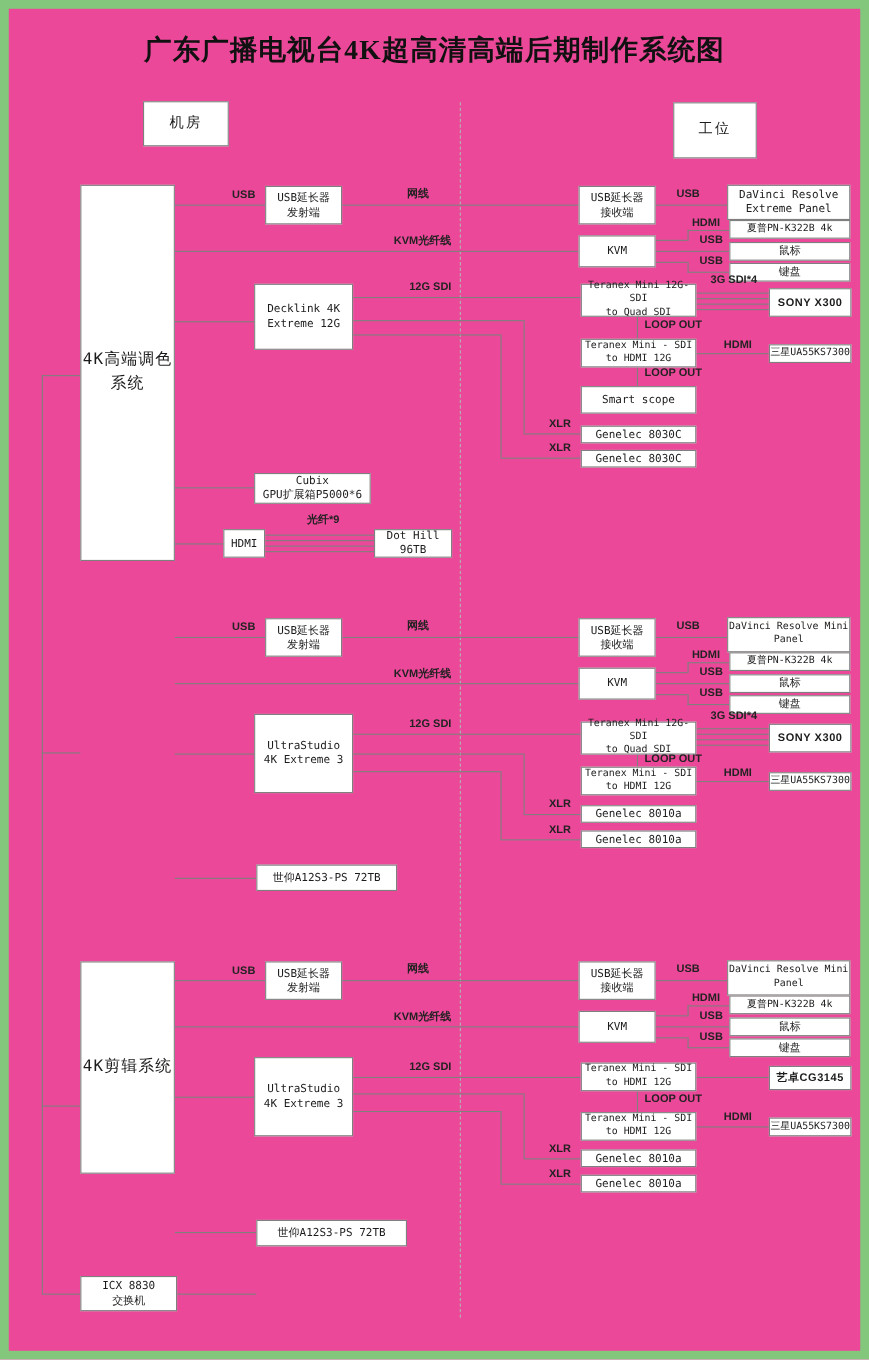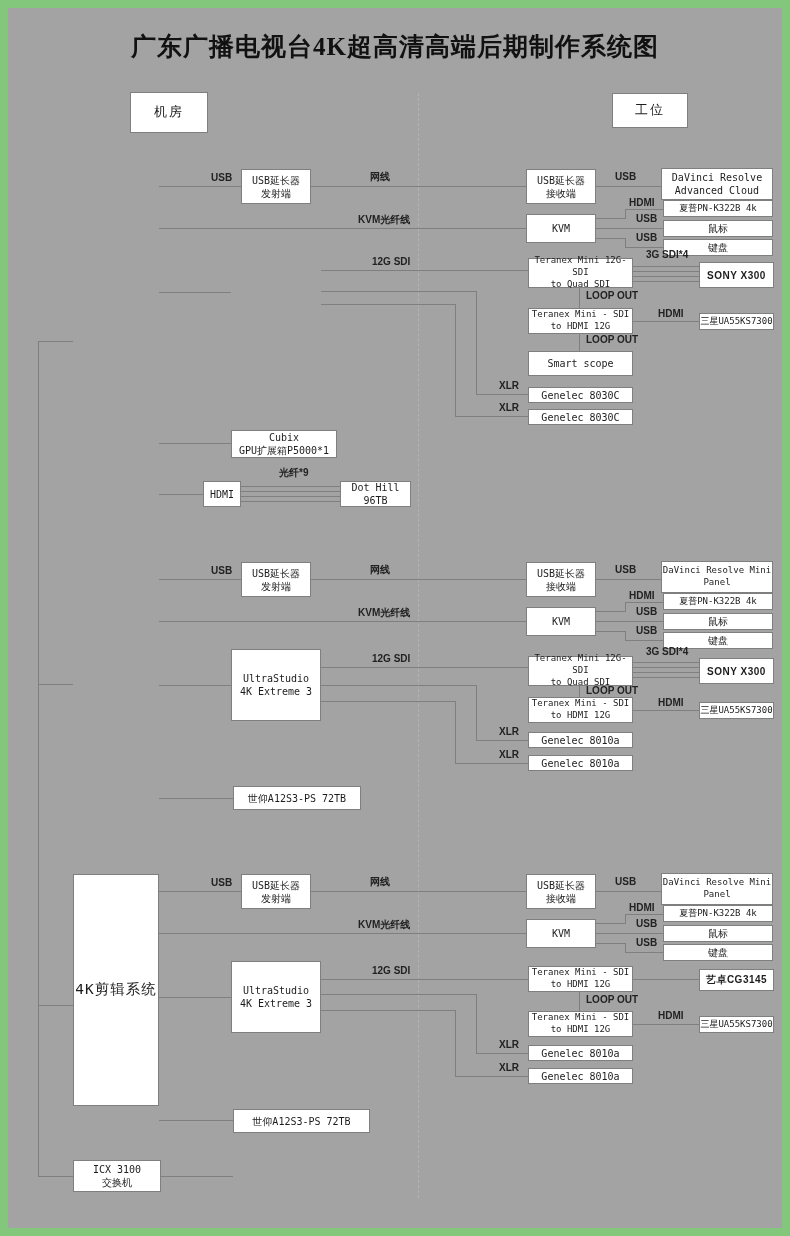--- a/index.html
+++ b/index.html
@@ -1,16 +1,16 @@
 <!DOCTYPE html>
 <html><head>
 <meta charset="utf-8">
 <style>
   html,body{margin:0;padding:0;background:#e8e8e8;}
-  #page{position:relative;width:790px;height:1236px;background:#a3a3a3;
+  #page{position:relative;width:790px;height:1236px;background:#ec4899;
         border:8px solid #82c77b;box-sizing:border-box;overflow:hidden;
         font-family:"DejaVu Sans Mono",monospace;color:#1c1c1c;}
   #title{position:absolute;left:0;top:24px;width:100%;text-align:center;
          font:bold 25px/1.2 "Liberation Serif",serif;letter-spacing:1px;color:#111;}
   .bx{position:absolute;box-sizing:border-box;background:#fff;border:1px solid #7f7f7f;
       display:flex;align-items:center;justify-content:center;text-align:center;
       white-space:pre-line;font-size:10px;line-height:1.3;z-index:3;}
   .sys{font-size:14.5px;letter-spacing:1px;line-height:1.5;}
   .hd{font-size:13px;letter-spacing:2px;}
   .f9{font-size:9px;}
@@ -22,60 +22,64 @@
   i.vl{width:1px;}
   #divider{position:absolute;left:410px;top:85px;height:1105px;width:0;
            border-left:1px dashed #b3b3b3;z-index:0;}
 </style>
 </head>
 <body>
 
 <div id="page">
   <div id="title">广东广播电视台4K超高清高端后期制作系统图</div>
   <div class="bx hd" style="left:122px;top:84px;width:78px;height:41px">机房</div>
-  <div class="bx hd" style="left:604px;top:85px;width:76px;height:35px">工位</div>
+  <div class="bx hd" style="left:604px;top:85px;width:76px;height:51px">工位</div>
   <div id="divider"></div>
 
   <i class="vl" style="left:30px;top:333px;height:835px"></i>
   <i class="hl" style="left:30px;top:333px;width:35px"></i>
   <i class="hl" style="left:30px;top:676px;width:35px"></i>
   <i class="hl" style="left:30px;top:997px;width:35px"></i>
   <i class="hl" style="left:30px;top:1168px;width:35px"></i>
 
+  <div class="bx sys" style="left:65px;top:160px;width:86px;height:342px">4K高端调色
+系统</div>
 
   <i class="hl" style="left:151px;top:178px;width:82px"></i>
   <div class="lb" style="left:203px;top:165px">USB</div>
   <div class="bx" style="left:233px;top:161px;width:70px;height:35px">USB延长器
 发射端</div>
   <i class="hl" style="left:303px;top:178px;width:215px"></i>
   <div class="lb" style="left:362px;top:164px">网线</div>
   <div class="bx" style="left:518px;top:161px;width:70px;height:35px">USB延长器
 接收端</div>
   <i class="hl" style="left:588px;top:178px;width:65px"></i>
   <div class="lb" style="left:607px;top:164px">USB</div>
   <div class="bx" style="left:653px;top:160px;width:112px;height:32px">DaVinci Resolve
-Advanced Cloud</div>
+Extreme Panel</div>
 
   <i class="hl" style="left:151px;top:220px;width:367px"></i>
   <div class="lb" style="left:350px;top:207px">KVM光纤线</div>
   <div class="bx" style="left:518px;top:206px;width:70px;height:29px">KVM</div>
   <i class="hl" style="left:588px;top:210px;width:29px"></i>
   <i class="vl" style="left:617px;top:201px;height:10px"></i>
   <i class="hl" style="left:617px;top:201px;width:38px"></i>
   <div class="lb" style="left:621px;top:190px">HDMI</div>
   <i class="hl" style="left:588px;top:220px;width:67px"></i>
   <div class="lb" style="left:628px;top:206px">USB</div>
   <i class="hl" style="left:588px;top:230px;width:29px"></i>
   <i class="vl" style="left:617px;top:230px;height:10px"></i>
   <i class="hl" style="left:617px;top:239px;width:38px"></i>
   <div class="lb" style="left:628px;top:225px">USB</div>
   <div class="bx f9" style="left:655px;top:192px;width:110px;height:17px">夏普PN-K322B 4k</div>
   <div class="bx" style="left:655px;top:212px;width:110px;height:17px">鼠标</div>
   <div class="bx" style="left:655px;top:231px;width:110px;height:17px">键盘</div>
 
+  <div class="bx" style="left:223px;top:250px;width:90px;height:60px">Decklink 4K
+Extreme 12G</div>
   <i class="hl" style="left:151px;top:284px;width:72px"></i>
   <i class="hl" style="left:313px;top:262px;width:207px"></i>
   <div class="lb" style="left:364px;top:249px">12G SDI</div>
   <div class="bx f9" style="left:520px;top:250px;width:105px;height:30px">Teranex Mini 12G-SDI
 to Quad SDI</div>
   <i class="hl" style="left:625px;top:258px;width:66px"></i>
   <i class="hl" style="left:625px;top:263px;width:66px"></i>
   <i class="hl" style="left:625px;top:268px;width:66px"></i>
   <i class="hl" style="left:625px;top:273px;width:66px"></i>
   <div class="lb" style="left:638px;top:242px">3G SDI*4</div>
@@ -96,21 +100,21 @@
   <i class="hl" style="left:468px;top:386px;width:52px"></i>
   <div class="lb" style="left:491px;top:373px">XLR</div>
   <div class="bx" style="left:520px;top:379px;width:105px;height:16px">Genelec  8030C</div>
   <i class="hl" style="left:313px;top:296px;width:134px"></i>
   <i class="vl" style="left:447px;top:296px;height:112px"></i>
   <i class="hl" style="left:447px;top:408px;width:73px"></i>
   <div class="lb" style="left:491px;top:395px">XLR</div>
   <div class="bx" style="left:520px;top:401px;width:105px;height:16px">Genelec  8030C</div>
 
   <div class="bx" style="left:223px;top:422px;width:106px;height:28px">Cubix
-GPU扩展箱P5000*1</div>
+GPU扩展箱P5000*6</div>
   <i class="hl" style="left:151px;top:435px;width:72px"></i>
   <div class="bx" style="left:195px;top:473px;width:38px;height:26px">HDMI</div>
   <i class="hl" style="left:151px;top:486px;width:44px"></i>
   <i class="hl" style="left:233px;top:478px;width:99px"></i>
   <i class="hl" style="left:233px;top:483px;width:99px"></i>
   <i class="hl" style="left:233px;top:488px;width:99px"></i>
   <i class="hl" style="left:233px;top:493px;width:99px"></i>
   <div class="lb" style="left:271px;top:460px">光纤*9</div>
   <div class="bx" style="left:332px;top:473px;width:71px;height:26px">Dot Hill 96TB</div>
 
@@ -173,21 +177,21 @@
   <div class="bx" style="left:520px;top:724px;width:105px;height:16px">Genelec  8010a</div>
   <i class="hl" style="left:313px;top:693px;width:134px"></i>
   <i class="vl" style="left:447px;top:693px;height:62px"></i>
   <i class="hl" style="left:447px;top:755px;width:73px"></i>
   <div class="lb" style="left:491px;top:742px">XLR</div>
   <div class="bx" style="left:520px;top:747px;width:105px;height:16px">Genelec  8010a</div>
 
   <div class="bx" style="left:225px;top:778px;width:128px;height:24px">世仰A12S3-PS 72TB</div>
   <i class="hl" style="left:151px;top:790px;width:74px"></i>
 
-  <div class="bx sys" style="left:65px;top:866px;width:86px;height:232px">4K剪辑系统</div>
+  <div class="bx sys" style="left:65px;top:866px;width:86px;height:193px">4K剪辑系统</div>
 
   <i class="hl" style="left:151px;top:883px;width:82px"></i>
   <div class="lb" style="left:203px;top:870px">USB</div>
   <div class="bx" style="left:233px;top:866px;width:70px;height:35px">USB延长器
 发射端</div>
   <i class="hl" style="left:303px;top:883px;width:215px"></i>
   <div class="lb" style="left:362px;top:869px">网线</div>
   <div class="bx" style="left:518px;top:866px;width:70px;height:35px">USB延长器
 接收端</div>
   <i class="hl" style="left:588px;top:883px;width:65px"></i>
@@ -236,16 +240,16 @@
   <div class="bx" style="left:520px;top:1037px;width:105px;height:16px">Genelec  8010a</div>
   <i class="hl" style="left:313px;top:1002px;width:134px"></i>
   <i class="vl" style="left:447px;top:1002px;height:66px"></i>
   <i class="hl" style="left:447px;top:1068px;width:73px"></i>
   <div class="lb" style="left:491px;top:1055px">XLR</div>
   <div class="bx" style="left:520px;top:1060px;width:105px;height:16px">Genelec  8010a</div>
 
   <div class="bx" style="left:225px;top:1101px;width:137px;height:24px">世仰A12S3-PS 72TB</div>
   <i class="hl" style="left:151px;top:1112px;width:74px"></i>
 
-  <div class="bx" style="left:65px;top:1152px;width:88px;height:32px">ICX 3100
+  <div class="bx" style="left:65px;top:1152px;width:88px;height:32px">ICX 8830
 交换机</div>
   <i class="hl" style="left:153px;top:1168px;width:72px"></i>
 </div>
 
 </body></html>

